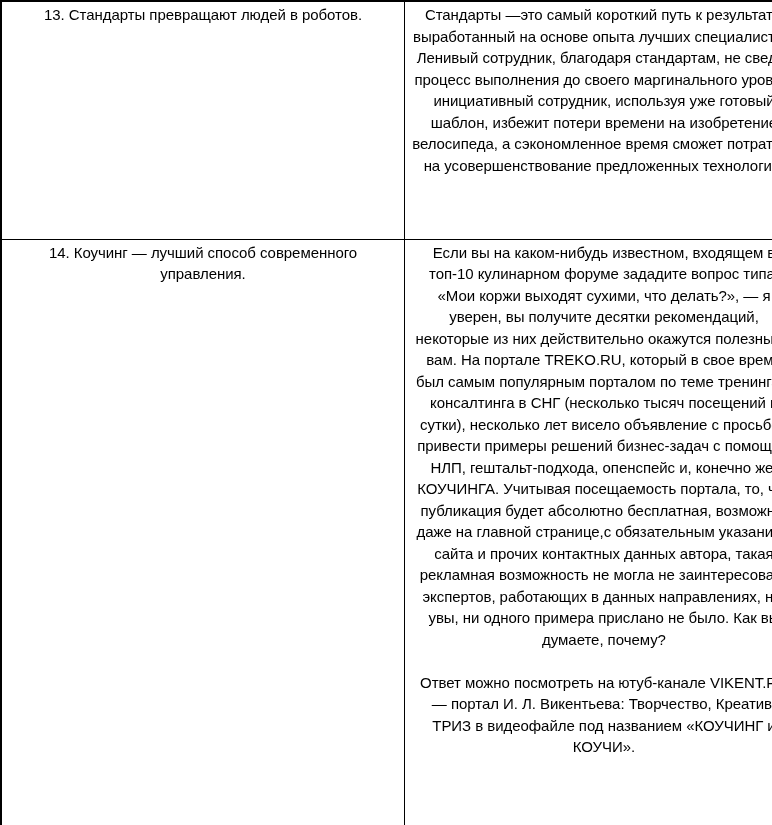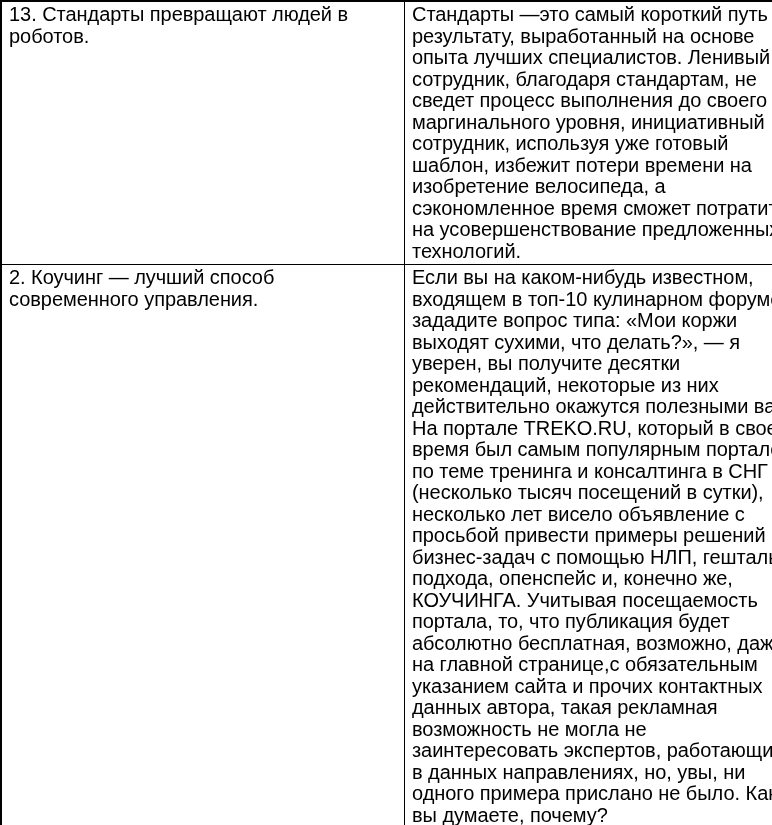--- a/index.html
+++ b/index.html
@@ -20,24 +20,25 @@
     width: 772px;
     height: 825px;
     border-collapse: collapse;
     table-layout: fixed;
     border: 2px solid #000000;
   }
   table.doc-table td {
     border: 1px solid #000000;
     vertical-align: top;
     padding: 2px 7px 2px 7px;
-    font-size: 20px;
+    font-size: 15px;
     line-height: 21.5px;
     letter-spacing: -0.05px;
     overflow: hidden;
+    text-align: center;
   }
   td.col-claim { width: 388px; }
   td.col-response { width: 384px; }
   tr.row-13 { height: 238px; }
   tr.row-14 { height: 587px; }
   .cell-text {
     white-space: pre-wrap;
     word-wrap: break-word;
   }
 </style>
@@ -50,21 +51,21 @@
       <tr class="row-13">
         <td class="col-claim">
           <div class="cell-text">13. Стандарты превращают людей в роботов.</div>
         </td>
         <td class="col-response">
           <div class="cell-text">Стандарты —это самый короткий путь к результату, выработанный на основе опыта лучших специалистов. Ленивый сотрудник, благодаря стандартам, не сведет процесс выполнения до своего маргинального уровня, инициативный сотрудник, используя уже готовый шаблон, избежит потери времени на изобретение велосипеда, а сэкономленное время сможет потратить на усовершенствование предложенных технологий.</div>
         </td>
       </tr>
       <tr class="row-14">
         <td class="col-claim">
-          <div class="cell-text">2. Коучинг — лучший способ современного управления.</div>
+          <div class="cell-text">14. Коучинг — лучший способ современного управления.</div>
         </td>
         <td class="col-response">
           <div class="cell-text">Если вы на каком-нибудь известном, входящем в топ-10 кулинарном форуме зададите вопрос типа: «Мои коржи выходят сухими, что делать?», — я уверен, вы получите десятки рекомендаций, некоторые из них действительно окажутся полезными вам. На портале TREKO.RU, который в свое время был самым популярным порталом по теме тренинга и консалтинга в СНГ (несколько тысяч посещений в сутки), несколько лет висело объявление с просьбой привести примеры решений бизнес-задач с помощью НЛП, гештальт-подхода, опенспейс и, конечно же, КОУЧИНГА. Учитывая посещаемость портала, то, что публикация будет абсолютно бесплатная, возможно, даже на главной странице,с обязательным указанием сайта и прочих контактных данных автора, такая рекламная возможность не могла не заинтересовать экспертов, работающих в данных направлениях, но, увы, ни одного примера прислано не было. Как вы думаете, почему?
 
 Ответ можно посмотреть на ютуб-канале VIKENT.RU — портал И. Л. Викентьева: Творчество, Креатив, ТРИЗ в видеофайле под названием «КОУЧИНГ и КОУЧИ».</div>
         </td>
       </tr>
     </tbody>
   </table>
 </div>

